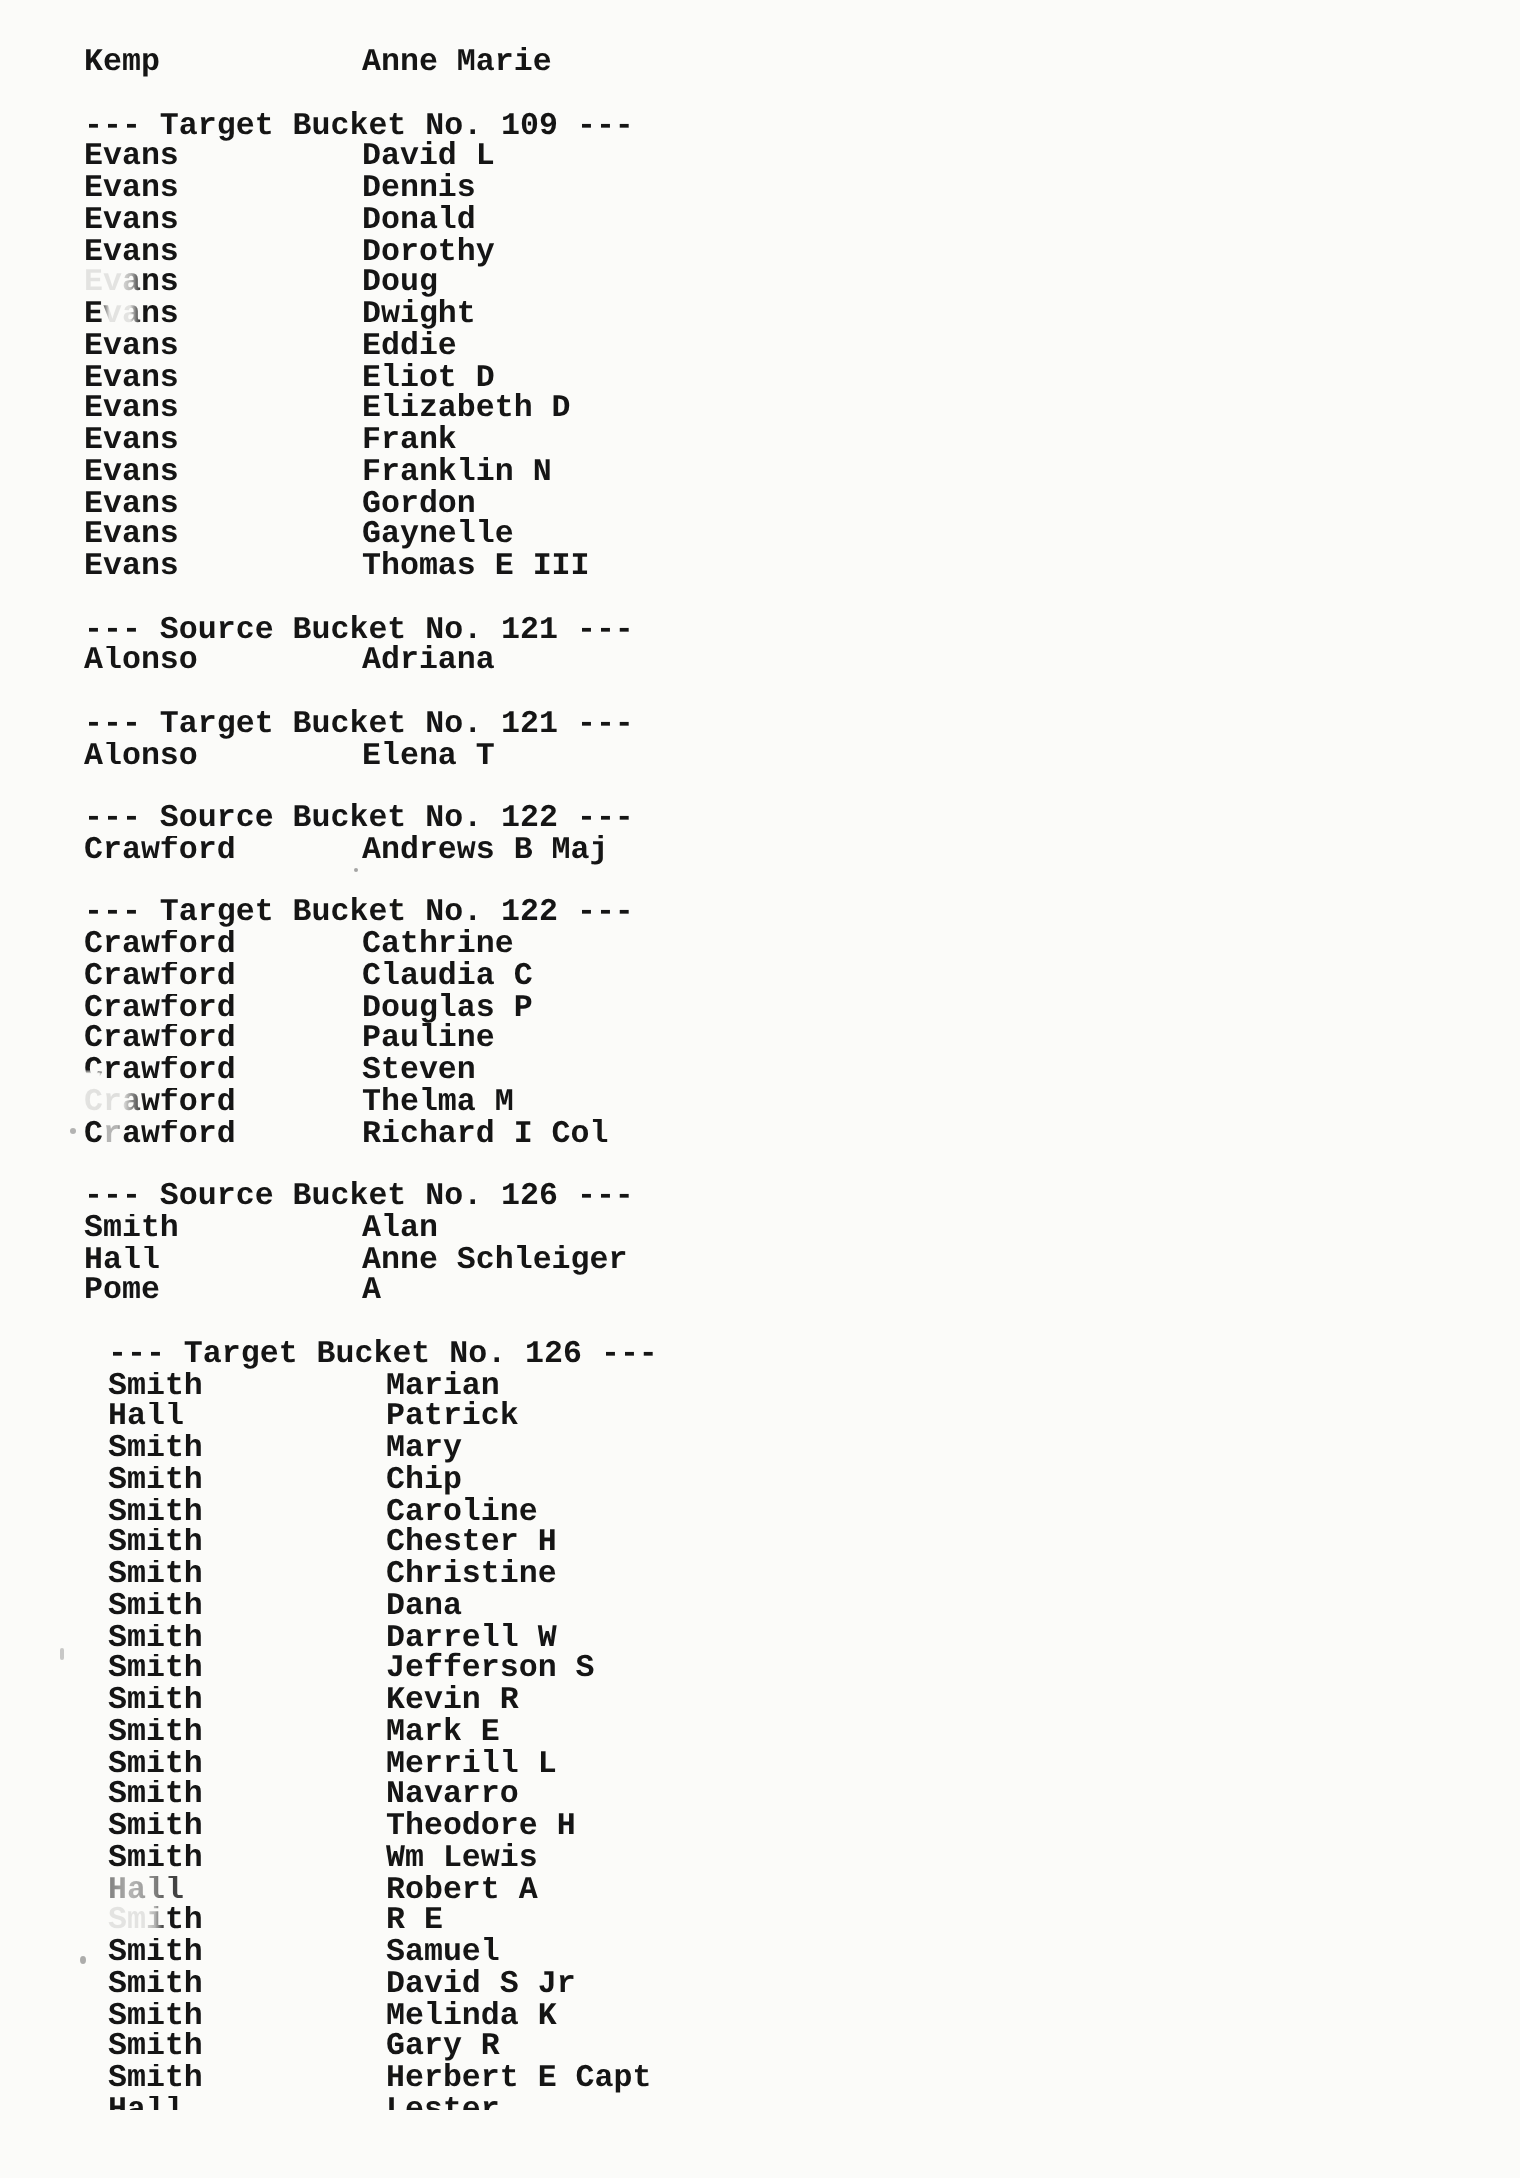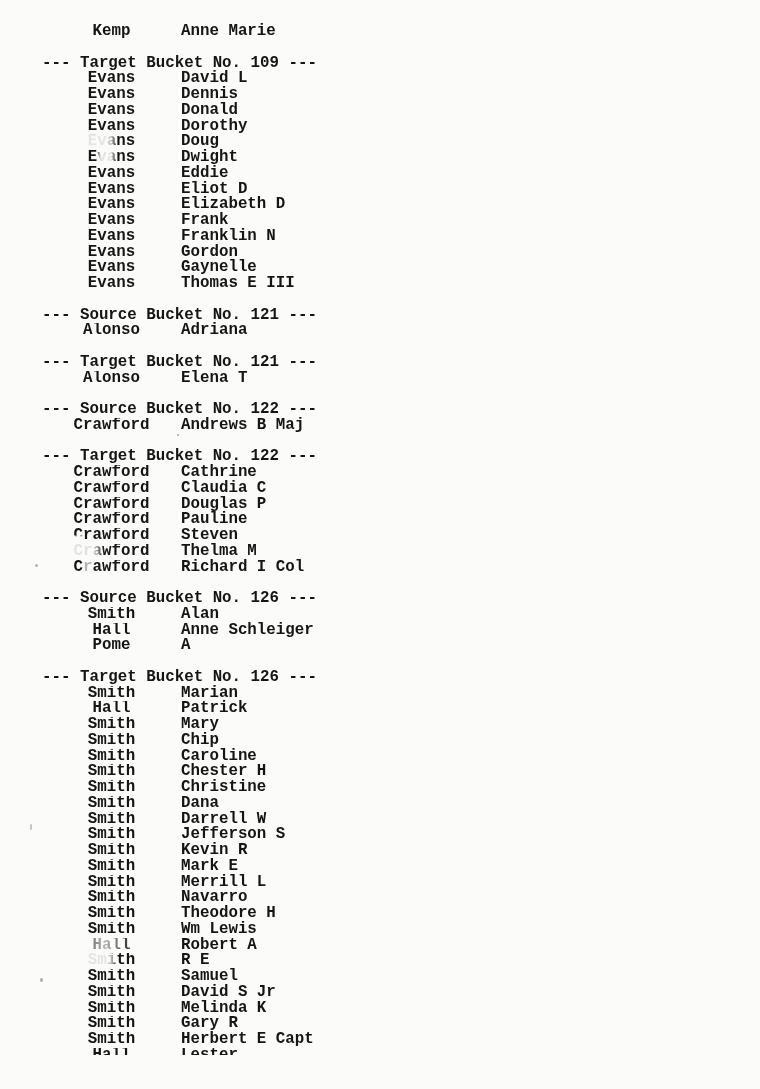--- a/index.html
+++ b/index.html
@@ -8,23 +8,23 @@
     background:#fbfbf9;
     color:#151515;
     font-family:"Liberation Mono","DejaVu Sans Mono",monospace;
     font-weight:bold;
     font-size:15.8px;
     line-height:15.75px;
     position:relative;
   }
   #doc{padding:24px 0 0 42px;white-space:pre;}
   .group{margin-bottom:15.75px;}
-  .group:last-child{margin-bottom:0;}
+  .group:last-child{margin-bottom:0;margin-left:12px;}
   .bucket-header{white-space:pre;font-family:Liberation Mono, monospace;}
-  .row{display:flex;text-align:center;}
+  .row{display:flex;}
   .last-col{width:139px;flex:none;overflow:hidden;}
   .last-text,.first-text{display:inline-block;}
   
   .fade-left-3of5{
     -webkit-mask-image:linear-gradient(90deg,rgba(0,0,0,0.10) 0%,rgba(0,0,0,0.10) 38%,rgba(0,0,0,0.30) 50%,#000 62%);
             mask-image:linear-gradient(90deg,rgba(0,0,0,0.10) 0%,rgba(0,0,0,0.10) 38%,rgba(0,0,0,0.30) 50%,#000 62%);
   }
   .fade-left-3of8{
     -webkit-mask-image:linear-gradient(90deg,rgba(0,0,0,0.10) 0%,rgba(0,0,0,0.12) 26%,#000 40%);
             mask-image:linear-gradient(90deg,rgba(0,0,0,0.10) 0%,rgba(0,0,0,0.12) 26%,#000 40%);

